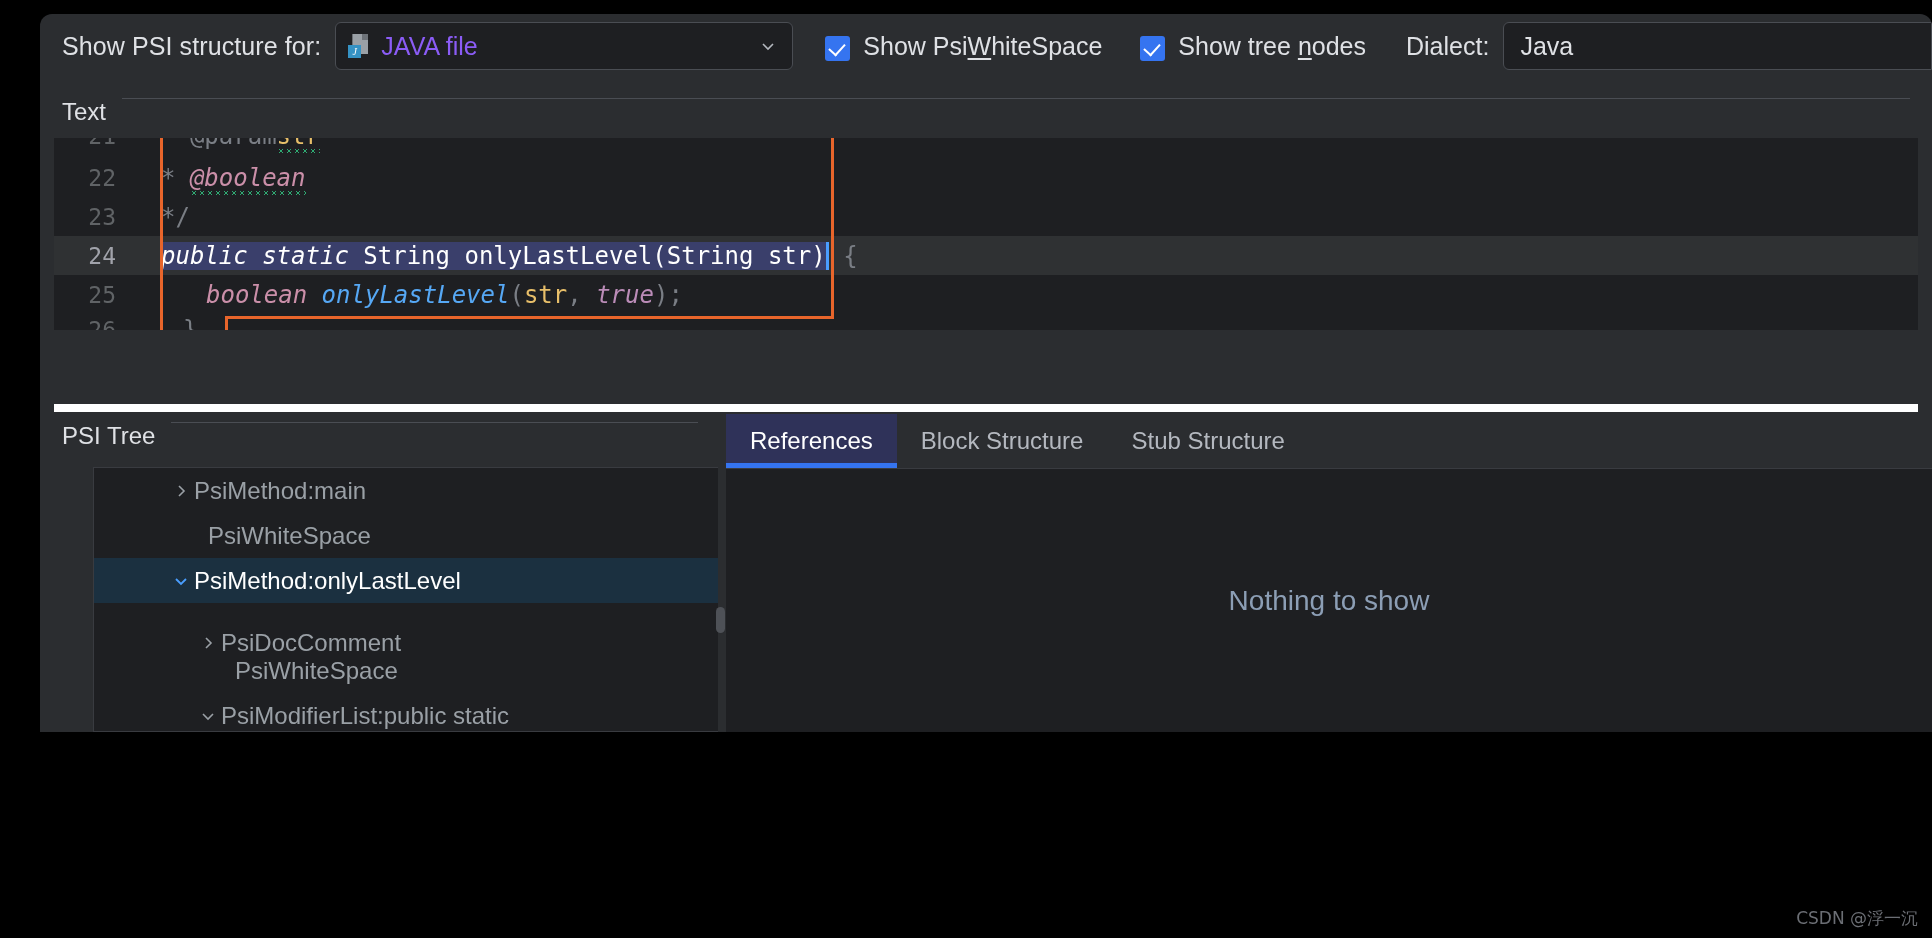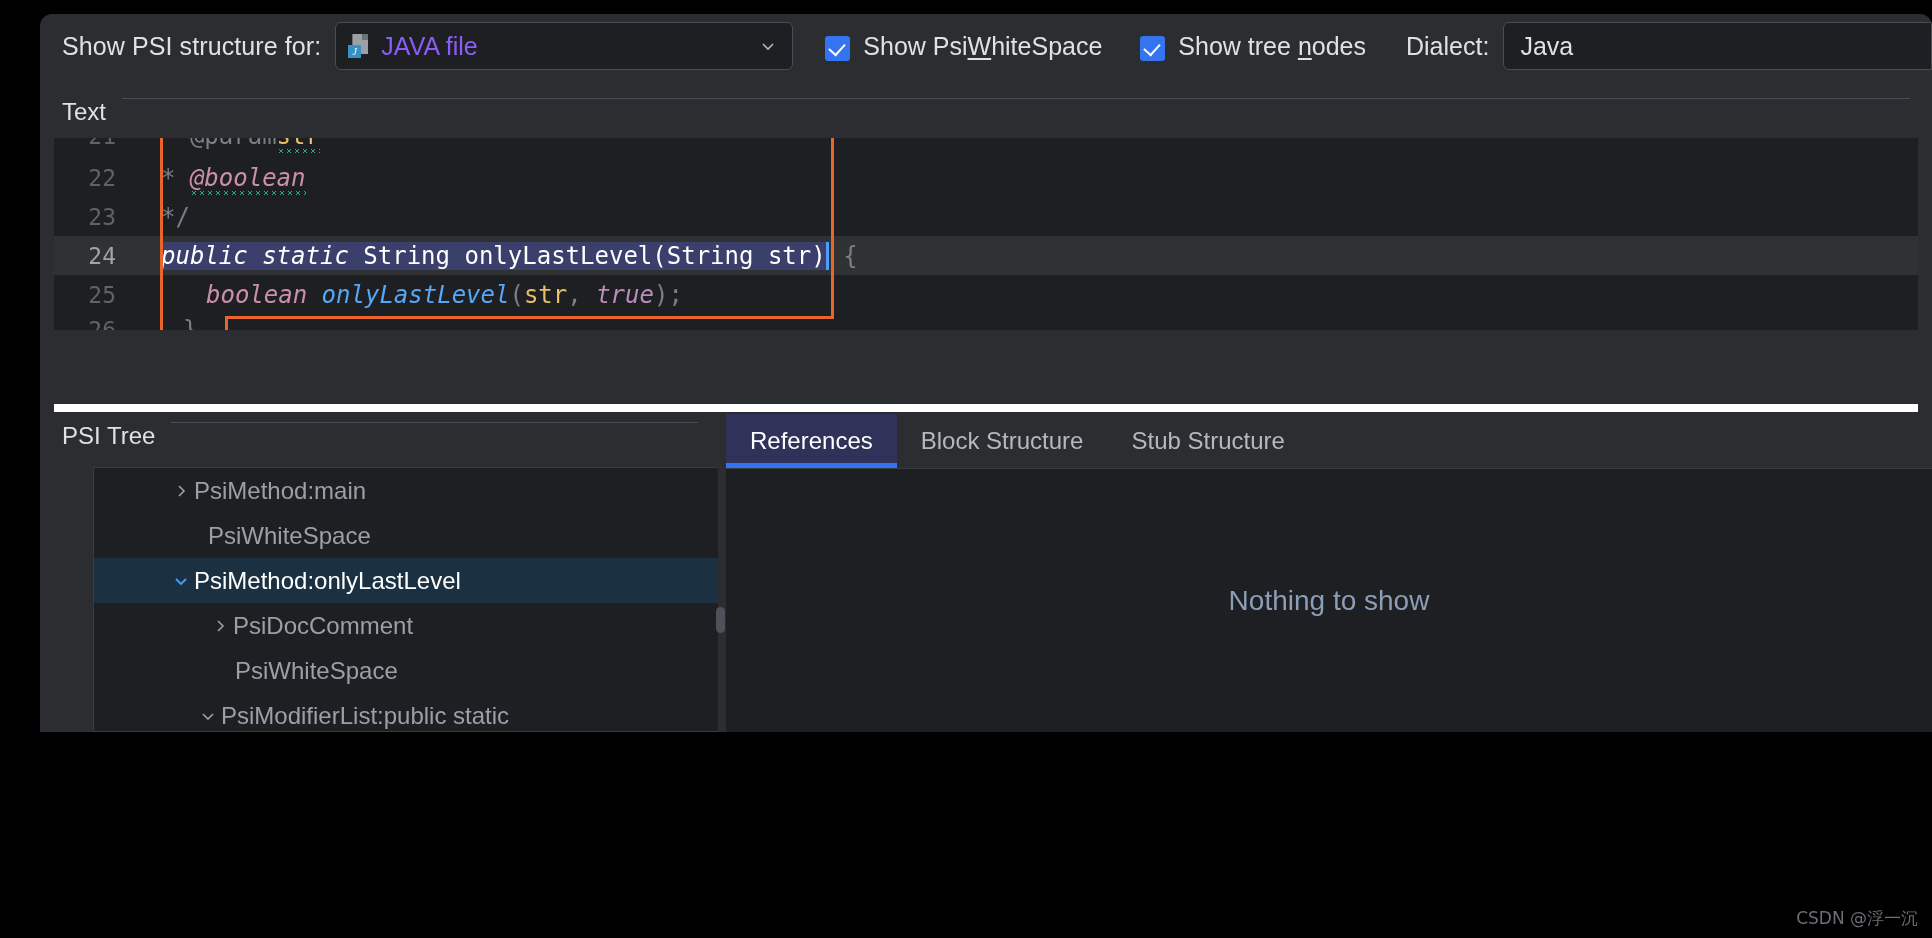--- a/index.html
+++ b/index.html
@@ -367,21 +367,21 @@
     <div class="tree-row selected" style="position: absolute; left: 0px; right: 0px; top: 90px;">
       <span style="display:inline-block;width:74px;flex:0 0 auto;"></span>
       <span class="twisty">
         <svg width="16" height="16" viewBox="0 0 16 16">
             <path d="M3 6 L8 11 L13 6" fill="none" stroke="#4a9eff" stroke-width="1.8"></path>
           </svg>
       </span>
       <span class="tlabel">PsiMethod:onlyLastLevel</span>
     </div>
 
-    <div class="tree-row sub" style="position: absolute; left: 0px; right: 0px; top: 135px; padding-left: 12px;">
+    <div class="tree-row sub" style="position: absolute; left: 0px; right: 0px; top: 152px;">
       <span style="display:inline-block;width:101px;flex:0 0 auto;"></span>
       <span class="twisty">
         <svg width="16" height="16" viewBox="0 0 16 16">
             <path d="M6 3 L11 8 L6 13" fill="none" stroke="#9aa0a6" stroke-width="1.6"></path>
           </svg>
       </span>
       <span class="tlabel">PsiDocComment</span>
     </div>
 
     <div class="tree-row sub" style="position: absolute; left: 0px; right: 0px; top: 180px;">

